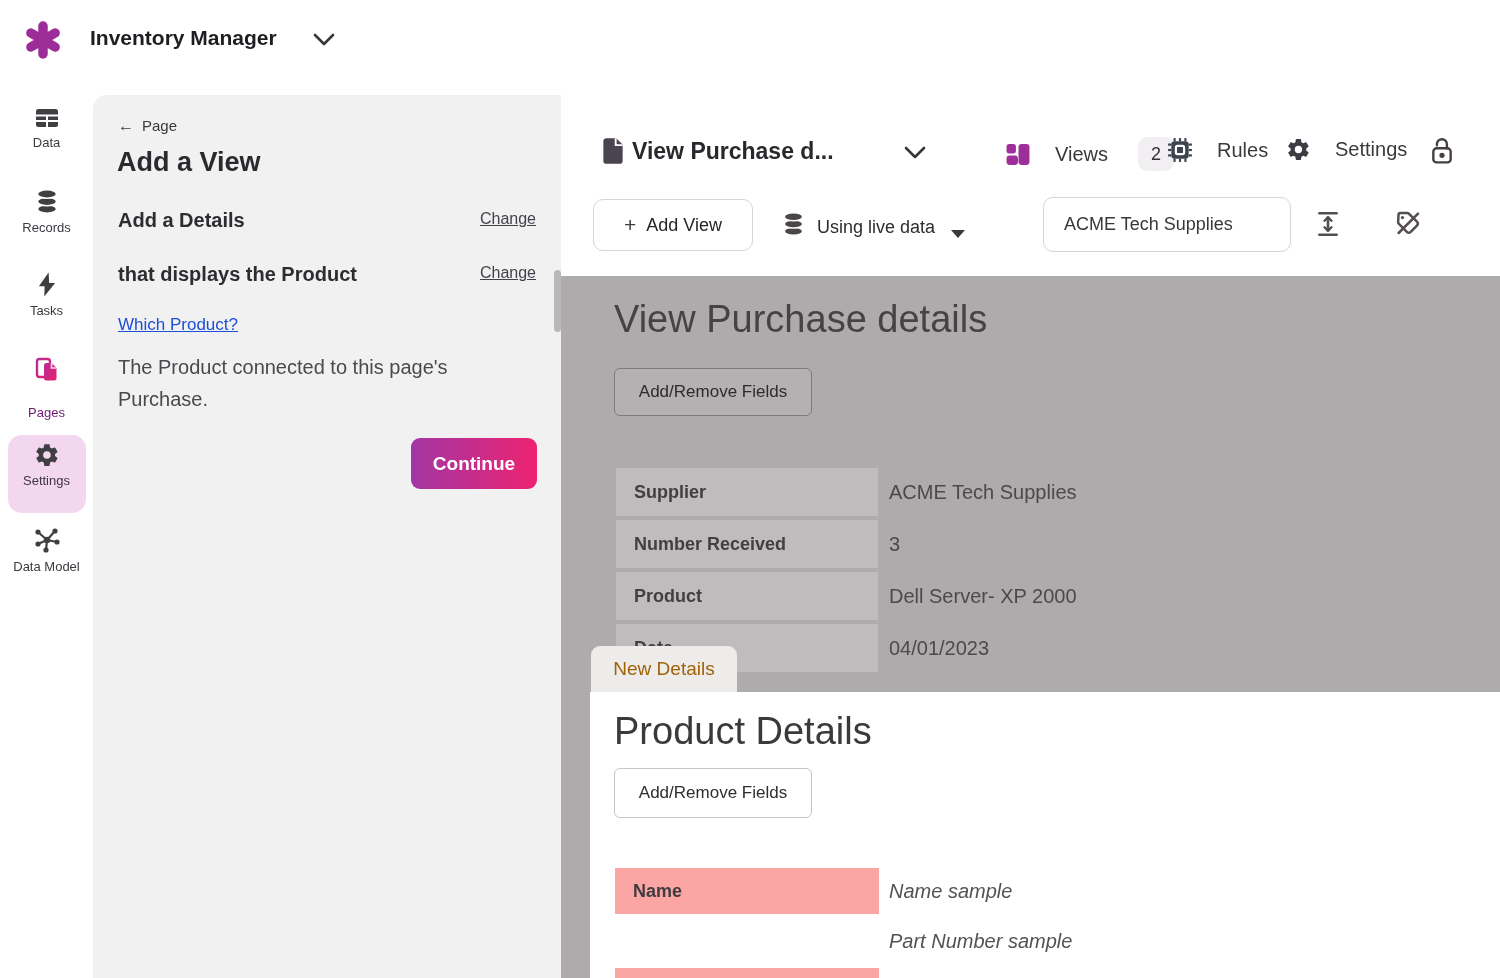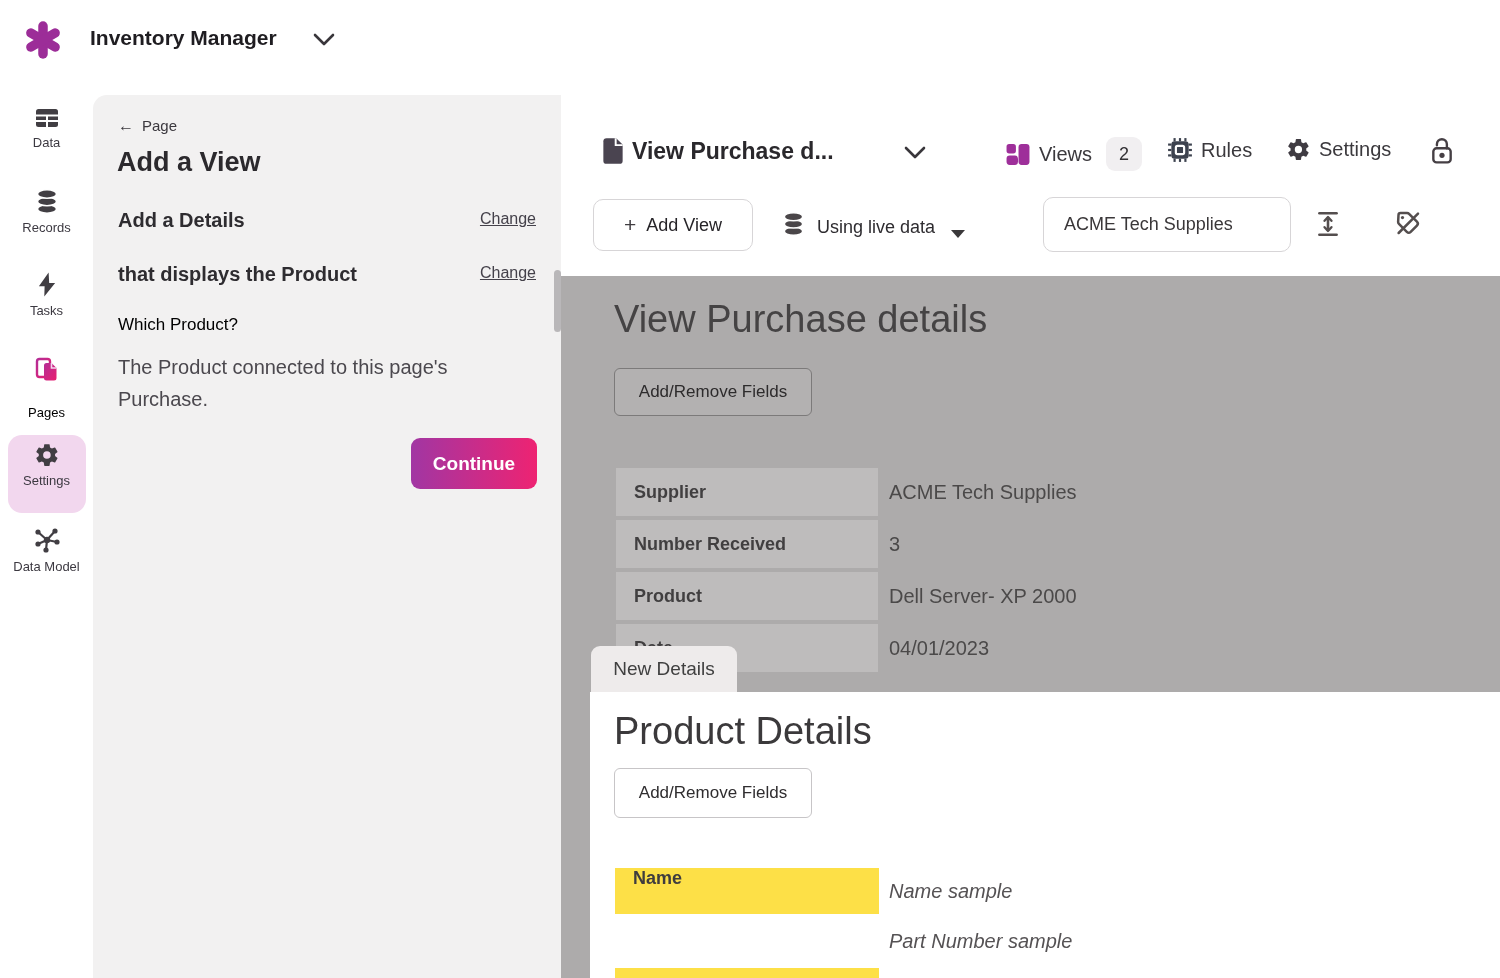--- a/index.html
+++ b/index.html
@@ -21,30 +21,30 @@
   .rail-active-tile { position:absolute; left:8px; top:345px; width:78px; height:78px; background:#f2d7ee; border-radius:14px; }
 
   
   .panel { position:absolute; left:93px; top:95px; width:468px; height:883px; background:#f2f1f1; border-top-left-radius:14px; }
   .back-row { position:absolute; left:25px; top:22px; font-size:15px; color:#3b383e; cursor:pointer; }
   .back-row .arrow { margin-right:8px; font-size:16px; }
   .panel-title { position:absolute; left:24px; top:52px; font-size:27px; font-weight:600; color:#2b292d; }
   .step-row { position:absolute; left:0; width:468px; }
   .step-label { position:absolute; left:25px; top:0; font-size:20px; font-weight:700; color:#2e2c30; }
   .change-link { position:absolute; right:25px; top:1px; font-size:16px; color:#44414a; text-decoration:underline; cursor:pointer; }
-  .panel-question { position:absolute; left:25px; top:220px; font-size:17px; color:#000000; }
+  .panel-question { position:absolute; left:25px; top:220px; font-size:17px; color:#1d4ed8;text-decoration:underline; }
   .panel-desc { position:absolute; left:25px; top:256px; width:400px; font-size:20px; line-height:32px; color:#4b484e; }
   .continue-btn { position:absolute; right:24px; top:343px; width:126px; height:51px; border:none; border-radius:9px;
                   background:linear-gradient(90deg,#a136a3,#ee2372); color:#fff; font-size:19px; font-weight:600;
                   font-family:"Liberation Sans",sans-serif; cursor:pointer; }
   .panel-scrollbar { position:absolute; left:461px; top:175px; width:7px; height:62px; background:#b9b7b9; border-radius:4px; }
 
   
   .main-header { position:absolute; left:561px; top:90px; width:939px; height:186px; background:#fff; }
-  .mh-item { position:absolute; display:flex; align-items:center; gap:8px; cursor:pointer; }
+  .mh-item { position:absolute; display:flex; align-items:center; gap:24px; cursor:pointer; }
   .mh-text { font-size:20px; color:#3b393d; }
   .page-icon { position:absolute; left:39px; top:46px; }
   .page-title { position:absolute; left:71px; top:48px; font-size:23px; font-weight:700; color:#2a282c; white-space:nowrap;text-align:center; }
   .title-chevron { position:absolute; left:343px; top:56px; cursor:pointer; }
   .views-group { left:444px; top:47px; }
   .views-badge { display:inline-block; min-width:36px; height:34px; line-height:34px; text-align:center; background:#f1eff1;
                  border-radius:9px; font-size:18px; color:#333135; margin-left:6px; }
   .rules-group { left:606px; top:47px; }
   .settings-group { left:725px; top:47px; }
   .lock-btn { position:absolute; left:868px; top:46px; cursor:pointer; }
@@ -69,28 +69,28 @@
   .dim-btn { position:absolute; left:53px; top:92px; width:198px; height:48px; background:#b3b1b1; border:1.5px solid #7c7a7a;
              border-radius:6px; font-family:"Liberation Sans",sans-serif; font-size:17px; color:#2d2b2c; cursor:pointer; }
   .dim-table { position:absolute; left:55px; top:192px; width:860px; }
   .dim-row { position:relative; height:48px; margin-bottom:4px; }
   .dim-cell { position:absolute; left:0; top:0; width:262px; height:48px; background:#bebcbc; display:flex; align-items:center; padding-left:18px; }
   .dim-cell span { font-size:18px; font-weight:700; color:#413f40; }
   .dim-val { position:absolute; left:273px; top:0; height:48px; display:flex; align-items:center; font-size:20px; color:#4b4949; }
 
   
   .nd-tab { position:absolute; left:591px; top:646px; width:146px; height:46px; background:#eeebeb; border-radius:9px 9px 0 0;
-            display:flex; align-items:center; justify-content:center; font-size:19px; color:#404040; z-index:5; cursor:pointer; }
+            display:flex; align-items:center; justify-content:center; font-size:19px; color:#a16207; z-index:5; cursor:pointer; }
   .nd-panel { position:absolute; left:590px; top:692px; width:910px; height:294px; background:#ffffff; z-index:4; }
   .nd-title { position:absolute; left:24px; top:18px; font-size:38px; font-weight:300; color:#3b393b; }
   .nd-btn { position:absolute; left:24px; top:76px; width:198px; height:50px; background:#fff; border:1px solid #c7c5c7;
             border-radius:6px; font-family:"Liberation Sans",sans-serif; font-size:17px; color:#2f2d2f; cursor:pointer; }
   .nd-table { position:absolute; left:25px; top:176px; width:860px; }
   .nd-row { position:relative; height:46px; margin-bottom:4px; }
-  .nd-cell { position:absolute; left:0; top:0; width:264px; height:46px; background:#fde047; display:flex; align-items:flex-start; padding-left:18px; }
+  .nd-cell { position:absolute; left:0; top:0; width:264px; height:46px; background:#fca5a5; display:flex; align-items:center; padding-left:18px; }
   .nd-cell span { font-size:18px; font-weight:700; color:#3f3c3e; }
   .nd-val { position:absolute; left:274px; top:0; height:46px; display:flex; align-items:center; font-size:20px; font-style:italic; color:#555254; }
 </style>
 </head>
 <body>
 
 <div class="stage">
 
   <div class="app-bar">
     <svg class="logo" viewBox="0 0 38 38">
@@ -144,21 +144,21 @@
         <defs>
           <linearGradient id="pgrad" x1="0" y1="0" x2="1" y2="1">
             <stop offset="0" stop-color="#b42d96"></stop>
               <stop offset="1" stop-color="#e91f6f"></stop>
           </linearGradient>
         </defs>
         <rect x="5" y="4" width="13" height="18" rx="2.5" fill="none" stroke="url(#pgrad)" stroke-width="2.4"></rect>
         <path d="M12 8 h7.5 L24.5 13 v10 a2.5 2.5 0 0 1 -2.5 2.5 h-7.5 a2.5 2.5 0 0 1 -2.5 -2.5 v-12.5 a2.5 2.5 0 0 1 2.5 -2.5 z" fill="url(#pgrad)"></path>
         <path d="M19.5 8 v5 h5" fill="none" stroke="#f2d7ee" stroke-width="1.6"></path>
       </svg>
-      <span class="rail-label" style="color:#000000;margin-top:20px;">Pages</span>
+      <span class="rail-label" style="color:#701a75;margin-top:20px;">Pages</span>
     </div>
 
     <div class="rail-item" style="top:352px;">
       <svg class="ric" width="26" height="26" viewBox="0 0 24 24">
         <path fill="#413e43" d="M19.4 13c.04-.33.06-.66.06-1s-.02-.67-.06-1l2.1-1.65c.2-.15.25-.42.12-.64l-2-3.46a.5.5 0 0 0-.6-.22l-2.49 1a7.3 7.3 0 0 0-1.73-1l-.38-2.65A.49.49 0 0 0 13.92 2h-4a.49.49 0 0 0-.49.42l-.38 2.65c-.63.26-1.2.6-1.73 1l-2.49-1a.5.5 0 0 0-.6.22l-2 3.46c-.13.22-.08.49.12.64L4.45 11c-.04.33-.06.66-.06 1s.02.67.06 1l-2.1 1.65c-.2.15-.25.42-.12.64l2 3.46c.13.22.38.3.6.22l2.49-1c.53.4 1.1.74 1.73 1l.38 2.65c.04.24.24.42.49.42h4c.25 0 .45-.18.49-.42l.38-2.65c.63-.26 1.2-.6 1.73-1l2.49 1c.22.08.47 0 .6-.22l2-3.46a.5.5 0 0 0-.12-.64L19.4 13zM11.92 15.5a3.5 3.5 0 1 1 0-7 3.5 3.5 0 0 1 0 7z"></path>
       </svg>
       <span class="rail-label">Settings</span>
     </div>
 
     <div class="rail-item" style="top:436px;">

